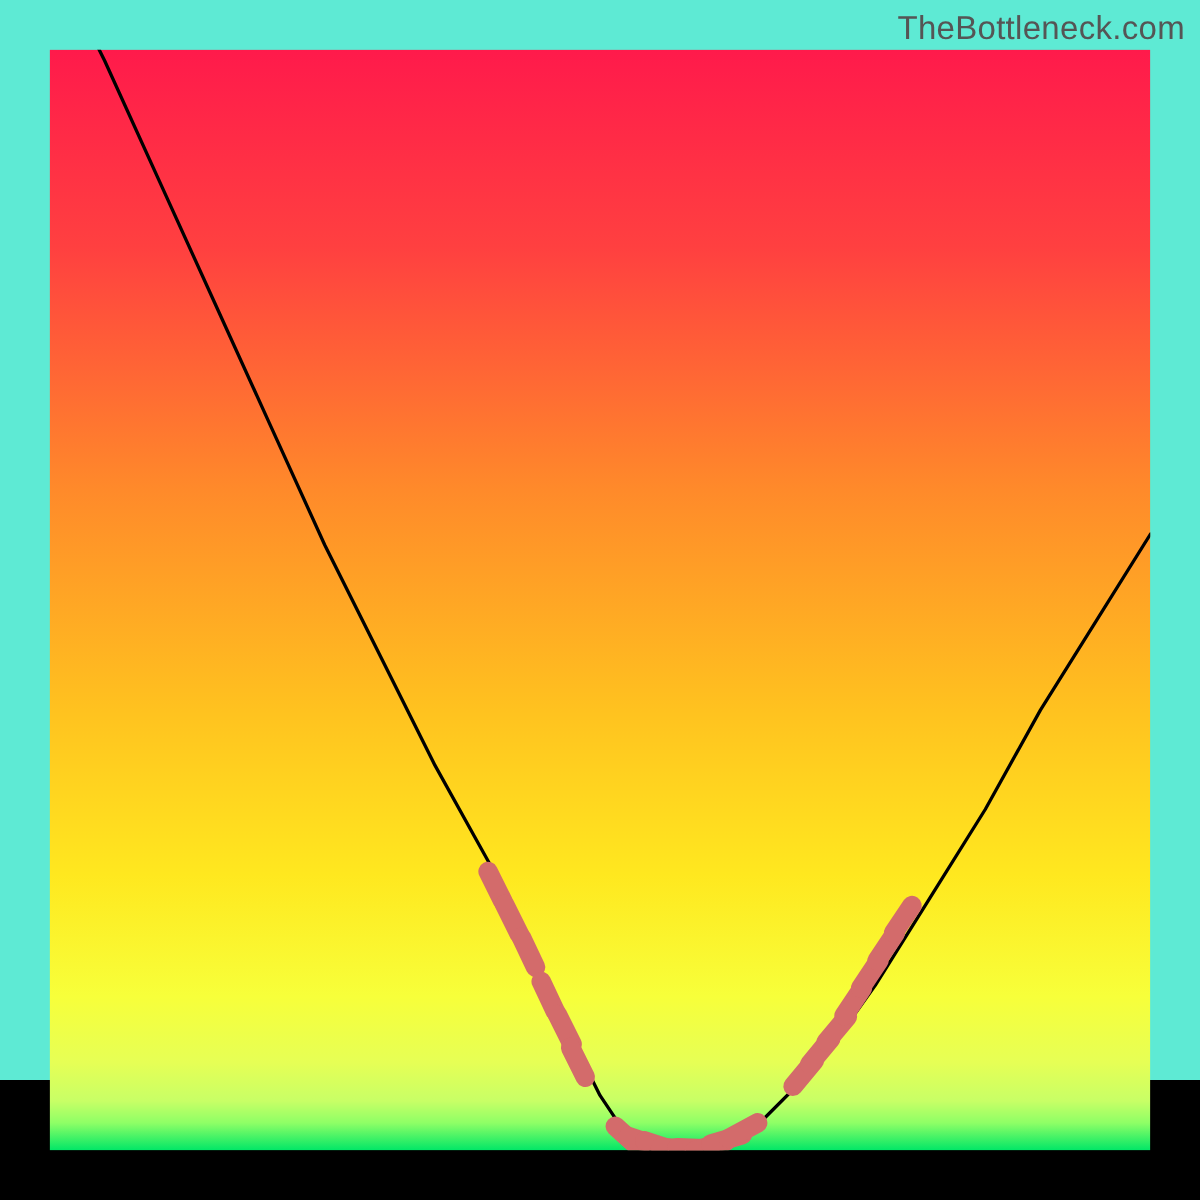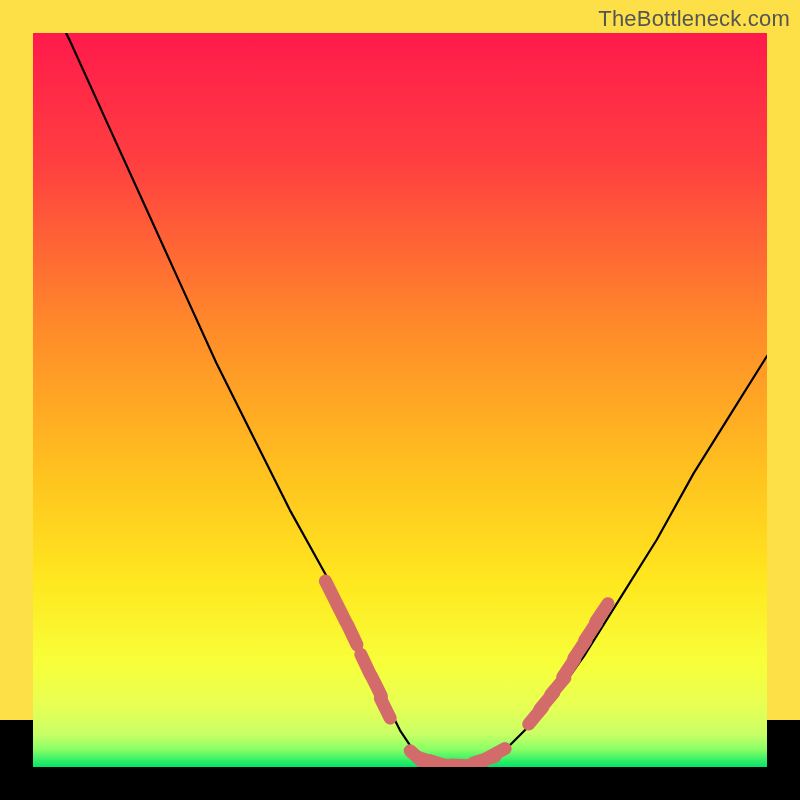--- a/index.html
+++ b/index.html
@@ -10,21 +10,21 @@
     background: #000;
     overflow: hidden;
     font-family: Arial, Helvetica, sans-serif;
   }
   .frame {
     position: absolute;
     left: 0;
     top: 0;
     width: 800px;
     height: 720px;
-    background: #fde047;
+    background: #5eead4;
     text-decoration: underline;
   }
   .plot {
     position: absolute;
     left: 33px;
     top: 33px;
     width: 734px;
     height: 734px;
     overflow: hidden;
   }

